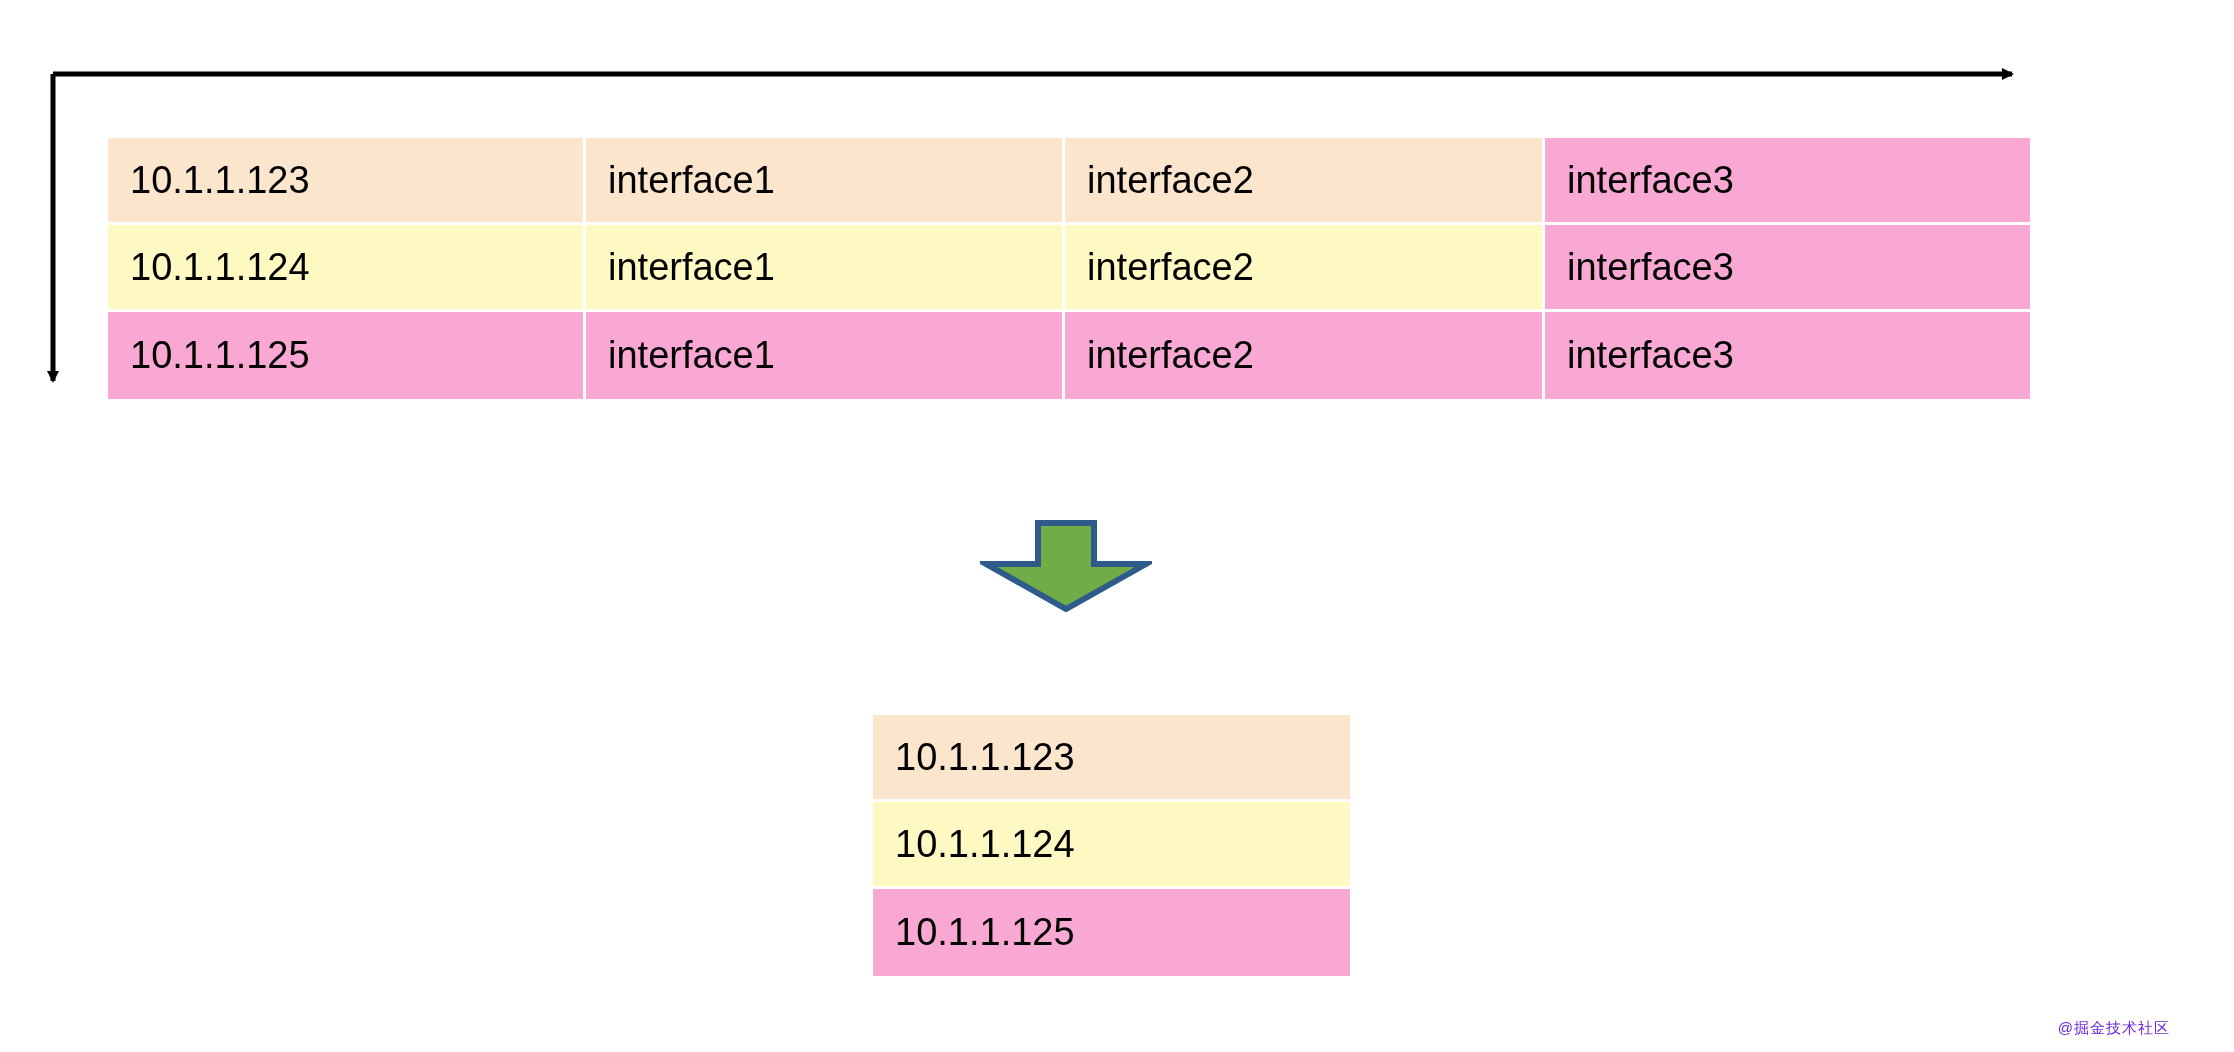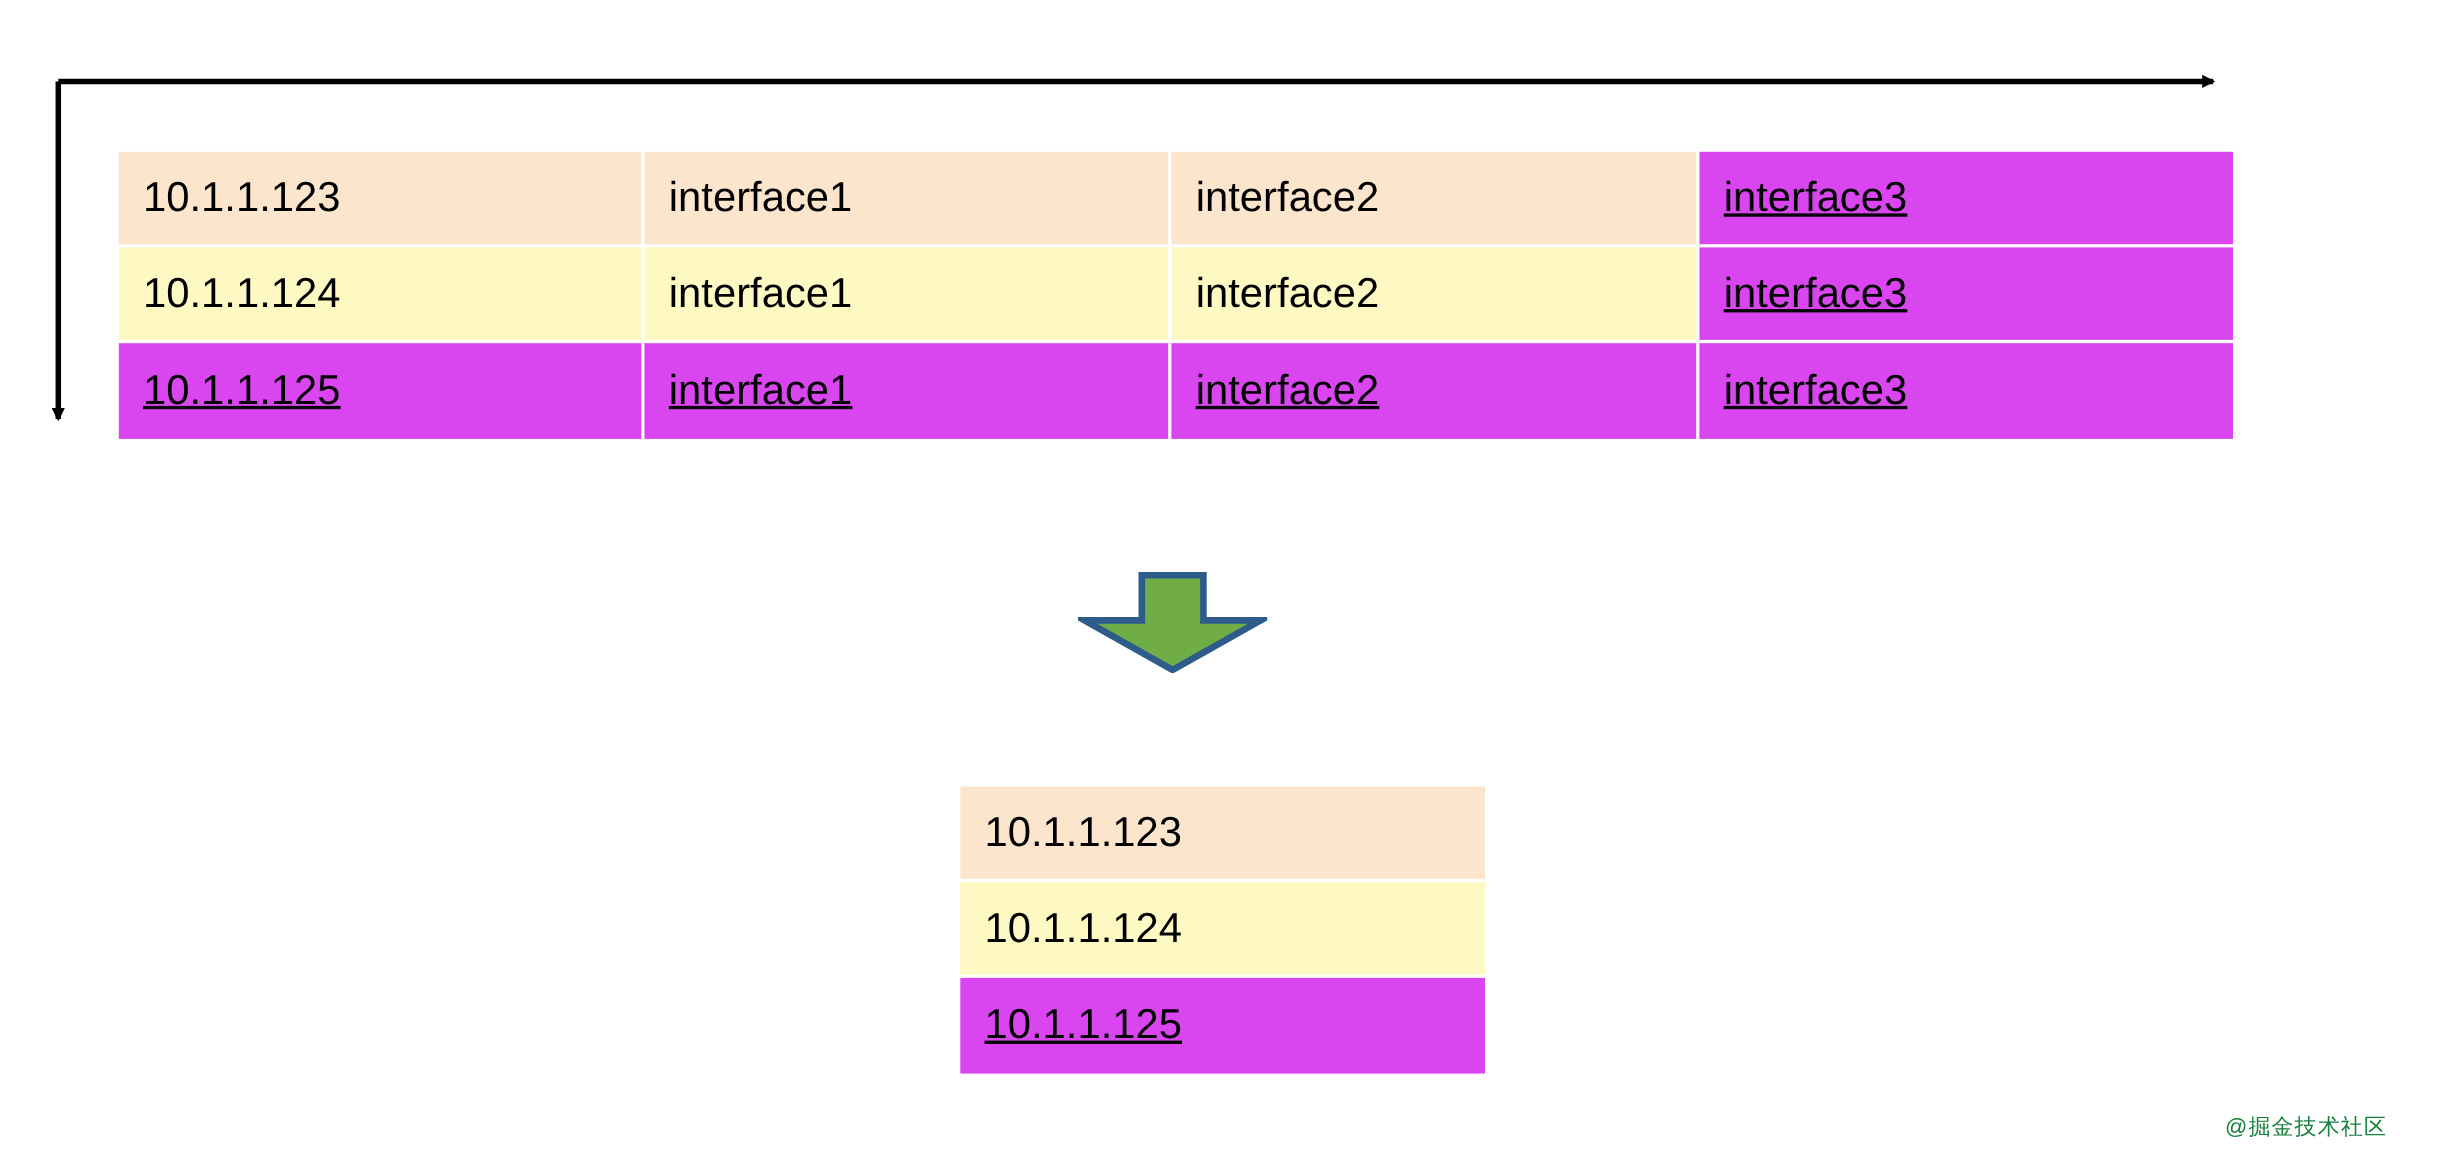--- a/index.html
+++ b/index.html
@@ -52,21 +52,21 @@
     vertical-align: middle;
     border-right: 3px solid #ffffff;
     border-bottom: 3px solid #ffffff;
     box-sizing: border-box;
   }
   .matrix-table td:last-child { border-right: none; }
   .matrix-table tr:last-child td { border-bottom: none; }
 
   .c-peach  { background: #fbe5cd; }
   .c-cream  { background: #fef9c3; }
-  .c-red    { background: #d946ef; text-decoration: underline; }
+  .c-red    { background: #f9a8d4; }
 
   
   .green-arrow-wrap {
     position: absolute;
     left: 980px;
     top: 520px;
     width: 172px;
     height: 92px;
   }
 
@@ -90,22 +90,22 @@
     border-bottom: 3px solid #ffffff;
     box-sizing: border-box;
   }
   .result-table tr:last-child td { border-bottom: none; }
 
   
   .watermark {
     position: absolute;
     right: 24px;
     bottom: 14px;
-    font-size: 20px;
-    color: #15803d;
+    font-size: 15px;
+    color: #6d28d9;
     letter-spacing: 1px;
     user-select: none;
   }
 </style>
 </head>
 <body>
 
 <div id="canvas">
 
   <svg class="axis-svg" viewBox="0 0 2234 1052" preserveAspectRatio="none">

